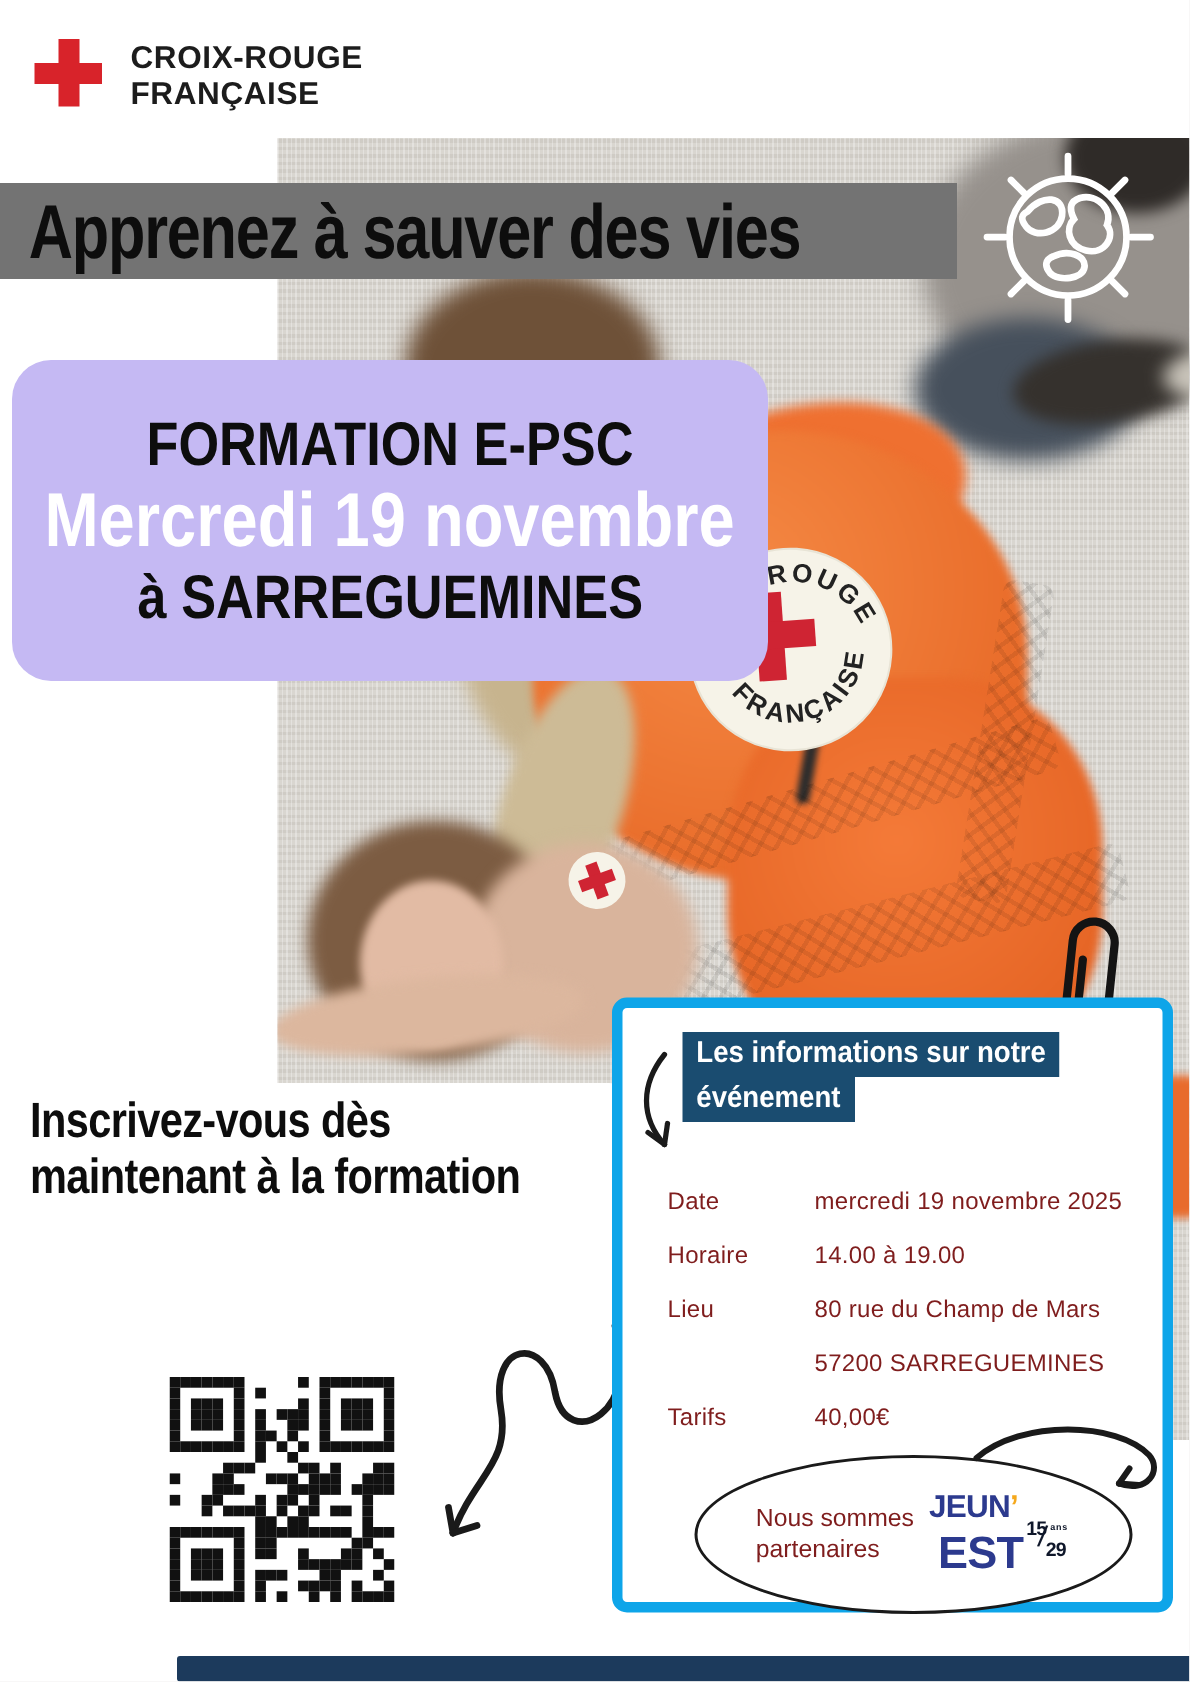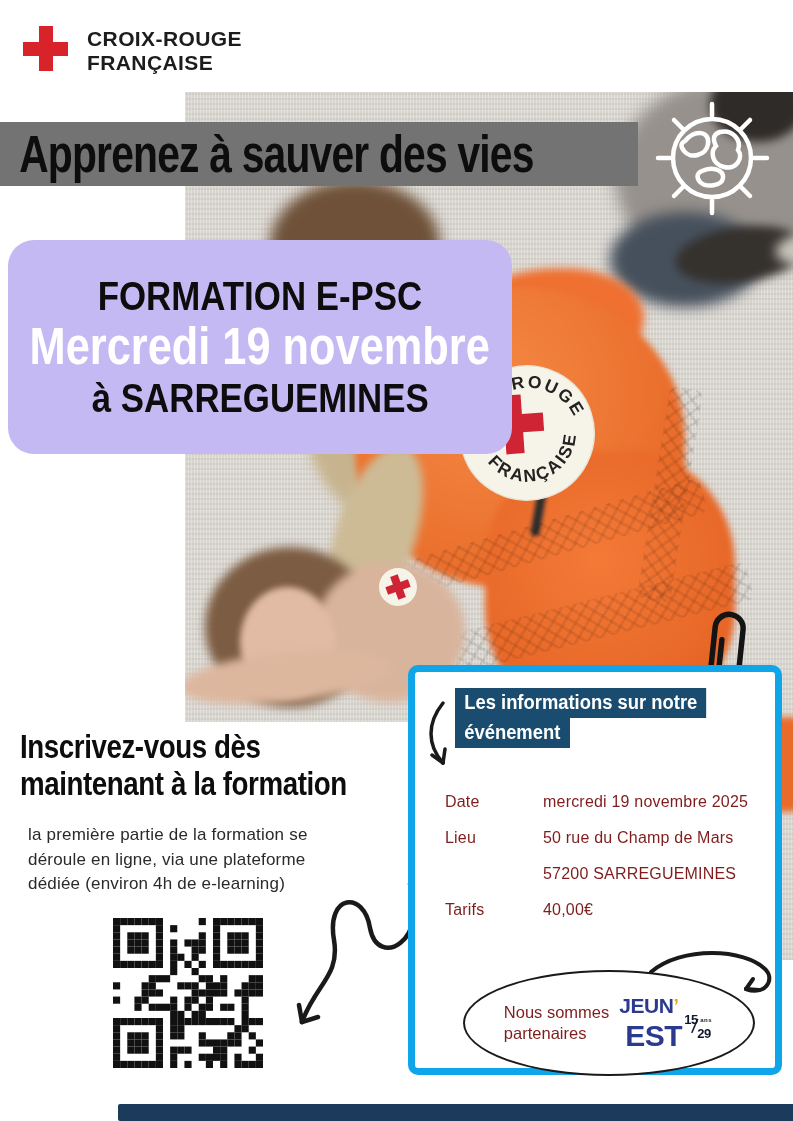--- a/index.html
+++ b/index.html
@@ -207,25 +207,20 @@
     <div class="pb-line pb-3">à SARREGUEMINES</div>
   </div>
 
   <svg class="paperclip" width="58" height="100" viewBox="0 0 58 100">
     <path d="M17,88 L17,20 A14,14 0 0 1 45,20 L45,76 A10,10 0 0 1 25,76 L25,32" fill="none" stroke="#141414" stroke-width="5.5" stroke-linecap="round"></path>
   </svg>
 
   <div class="cta-title">
     <div>Inscrivez-vous dès</div>
     <div>maintenant à la formation</div>
-  </div>
-  <div class="cta-body">
-    <div>la première partie de la formation se</div>
-    <div>déroule  en ligne, via une plateforme</div>
-    <div>dédiée (environ 4h de e-learning)</div>
   </div>
 
   <div class="qr">
     <svg id="qr-svg" width="150" height="150" viewBox="0 0 147 147">
         <rect x="0" y="0" width="7" height="7" fill="#111111"></rect>
         <rect x="7" y="0" width="7" height="7" fill="#111111"></rect>
         <rect x="14" y="0" width="7" height="7" fill="#111111"></rect>
         <rect x="21" y="0" width="7" height="7" fill="#111111"></rect>
         <rect x="28" y="0" width="7" height="7" fill="#111111"></rect>
         <rect x="35" y="0" width="7" height="7" fill="#111111"></rect>
@@ -461,22 +456,26 @@
     <div class="card-header">
       <span>Les informations sur notre</span>
       <span>événement</span>
     </div>
     <div class="rows">
       <div class="row">
         <div class="lbl">Date</div>
         <div class="val">mercredi 19 novembre 2025</div>
       </div>
       <div class="row">
+        <div class="lbl">Horaire</div>
+        <div class="val">14.00 à 19.00</div>
+      </div>
+      <div class="row">
         <div class="lbl">Lieu</div>
-        <div class="val">50 rue du Champ de Mars</div>
+        <div class="val">80 rue du Champ de Mars</div>
       </div>
       <div class="row">
         <div class="lbl"></div>
         <div class="val">57200 SARREGUEMINES</div>
       </div>
       <div class="row">
         <div class="lbl">Tarifs</div>
         <div class="val">40,00€</div>
       </div>
     </div>

